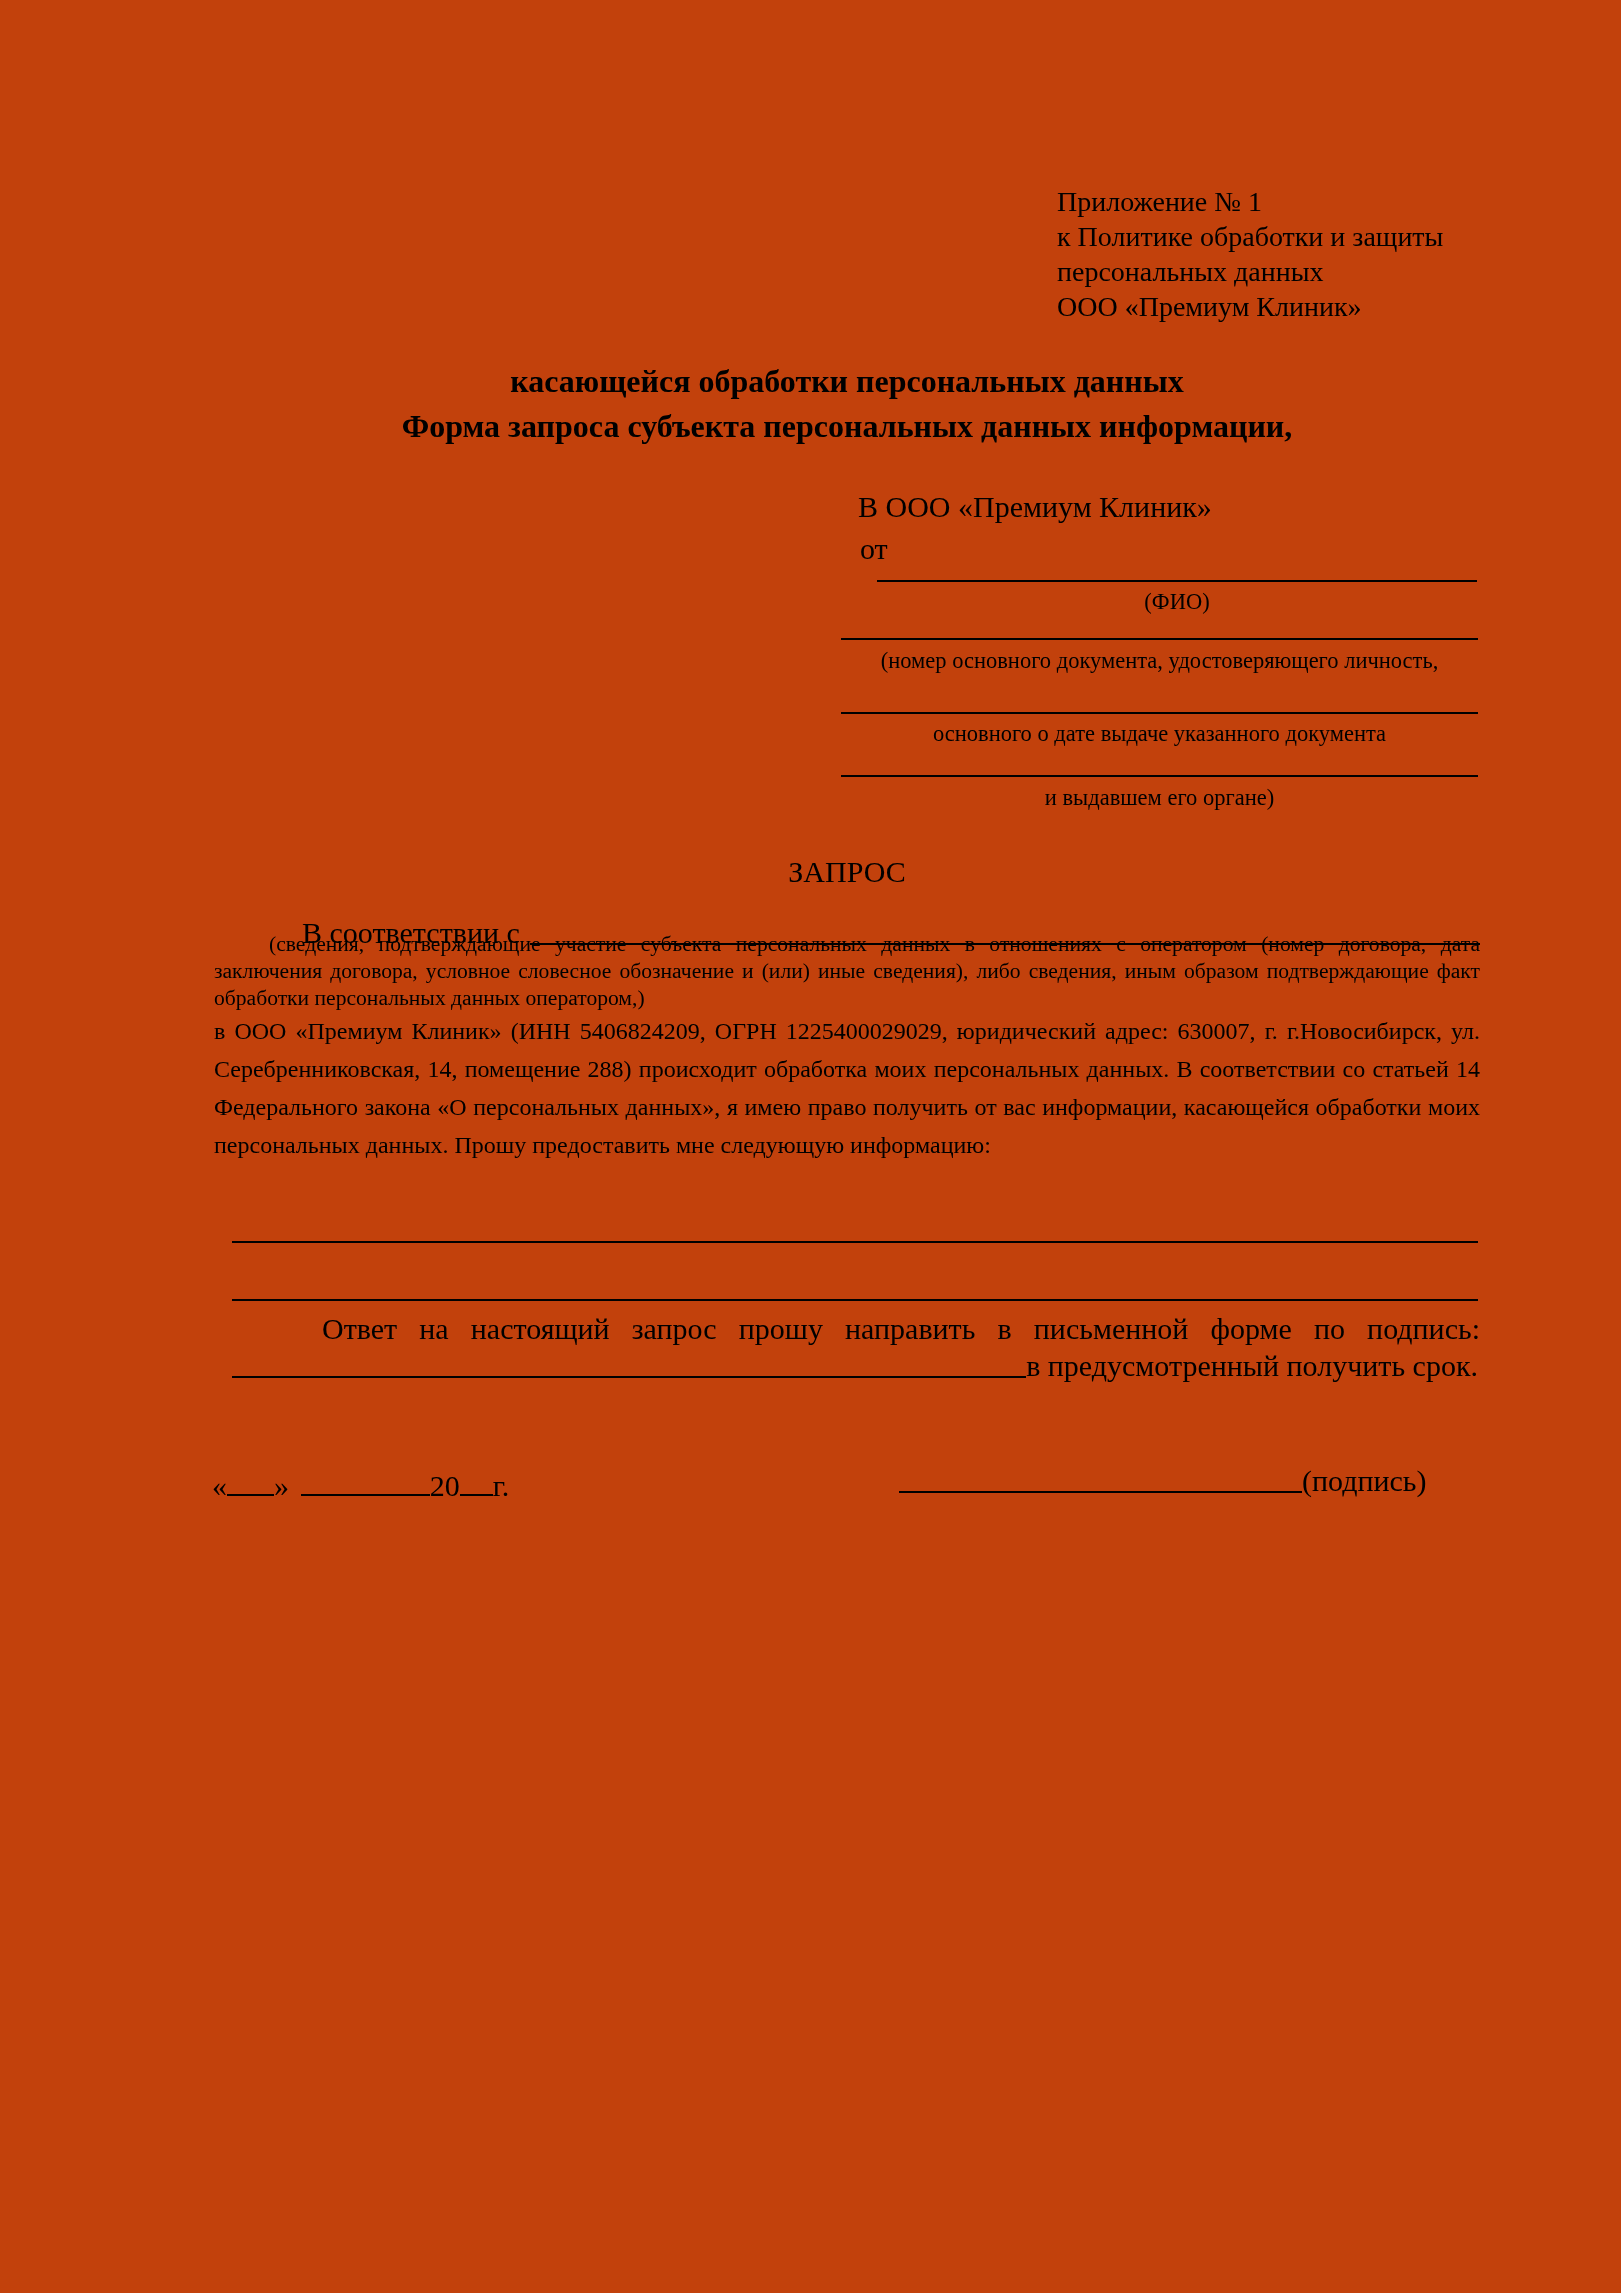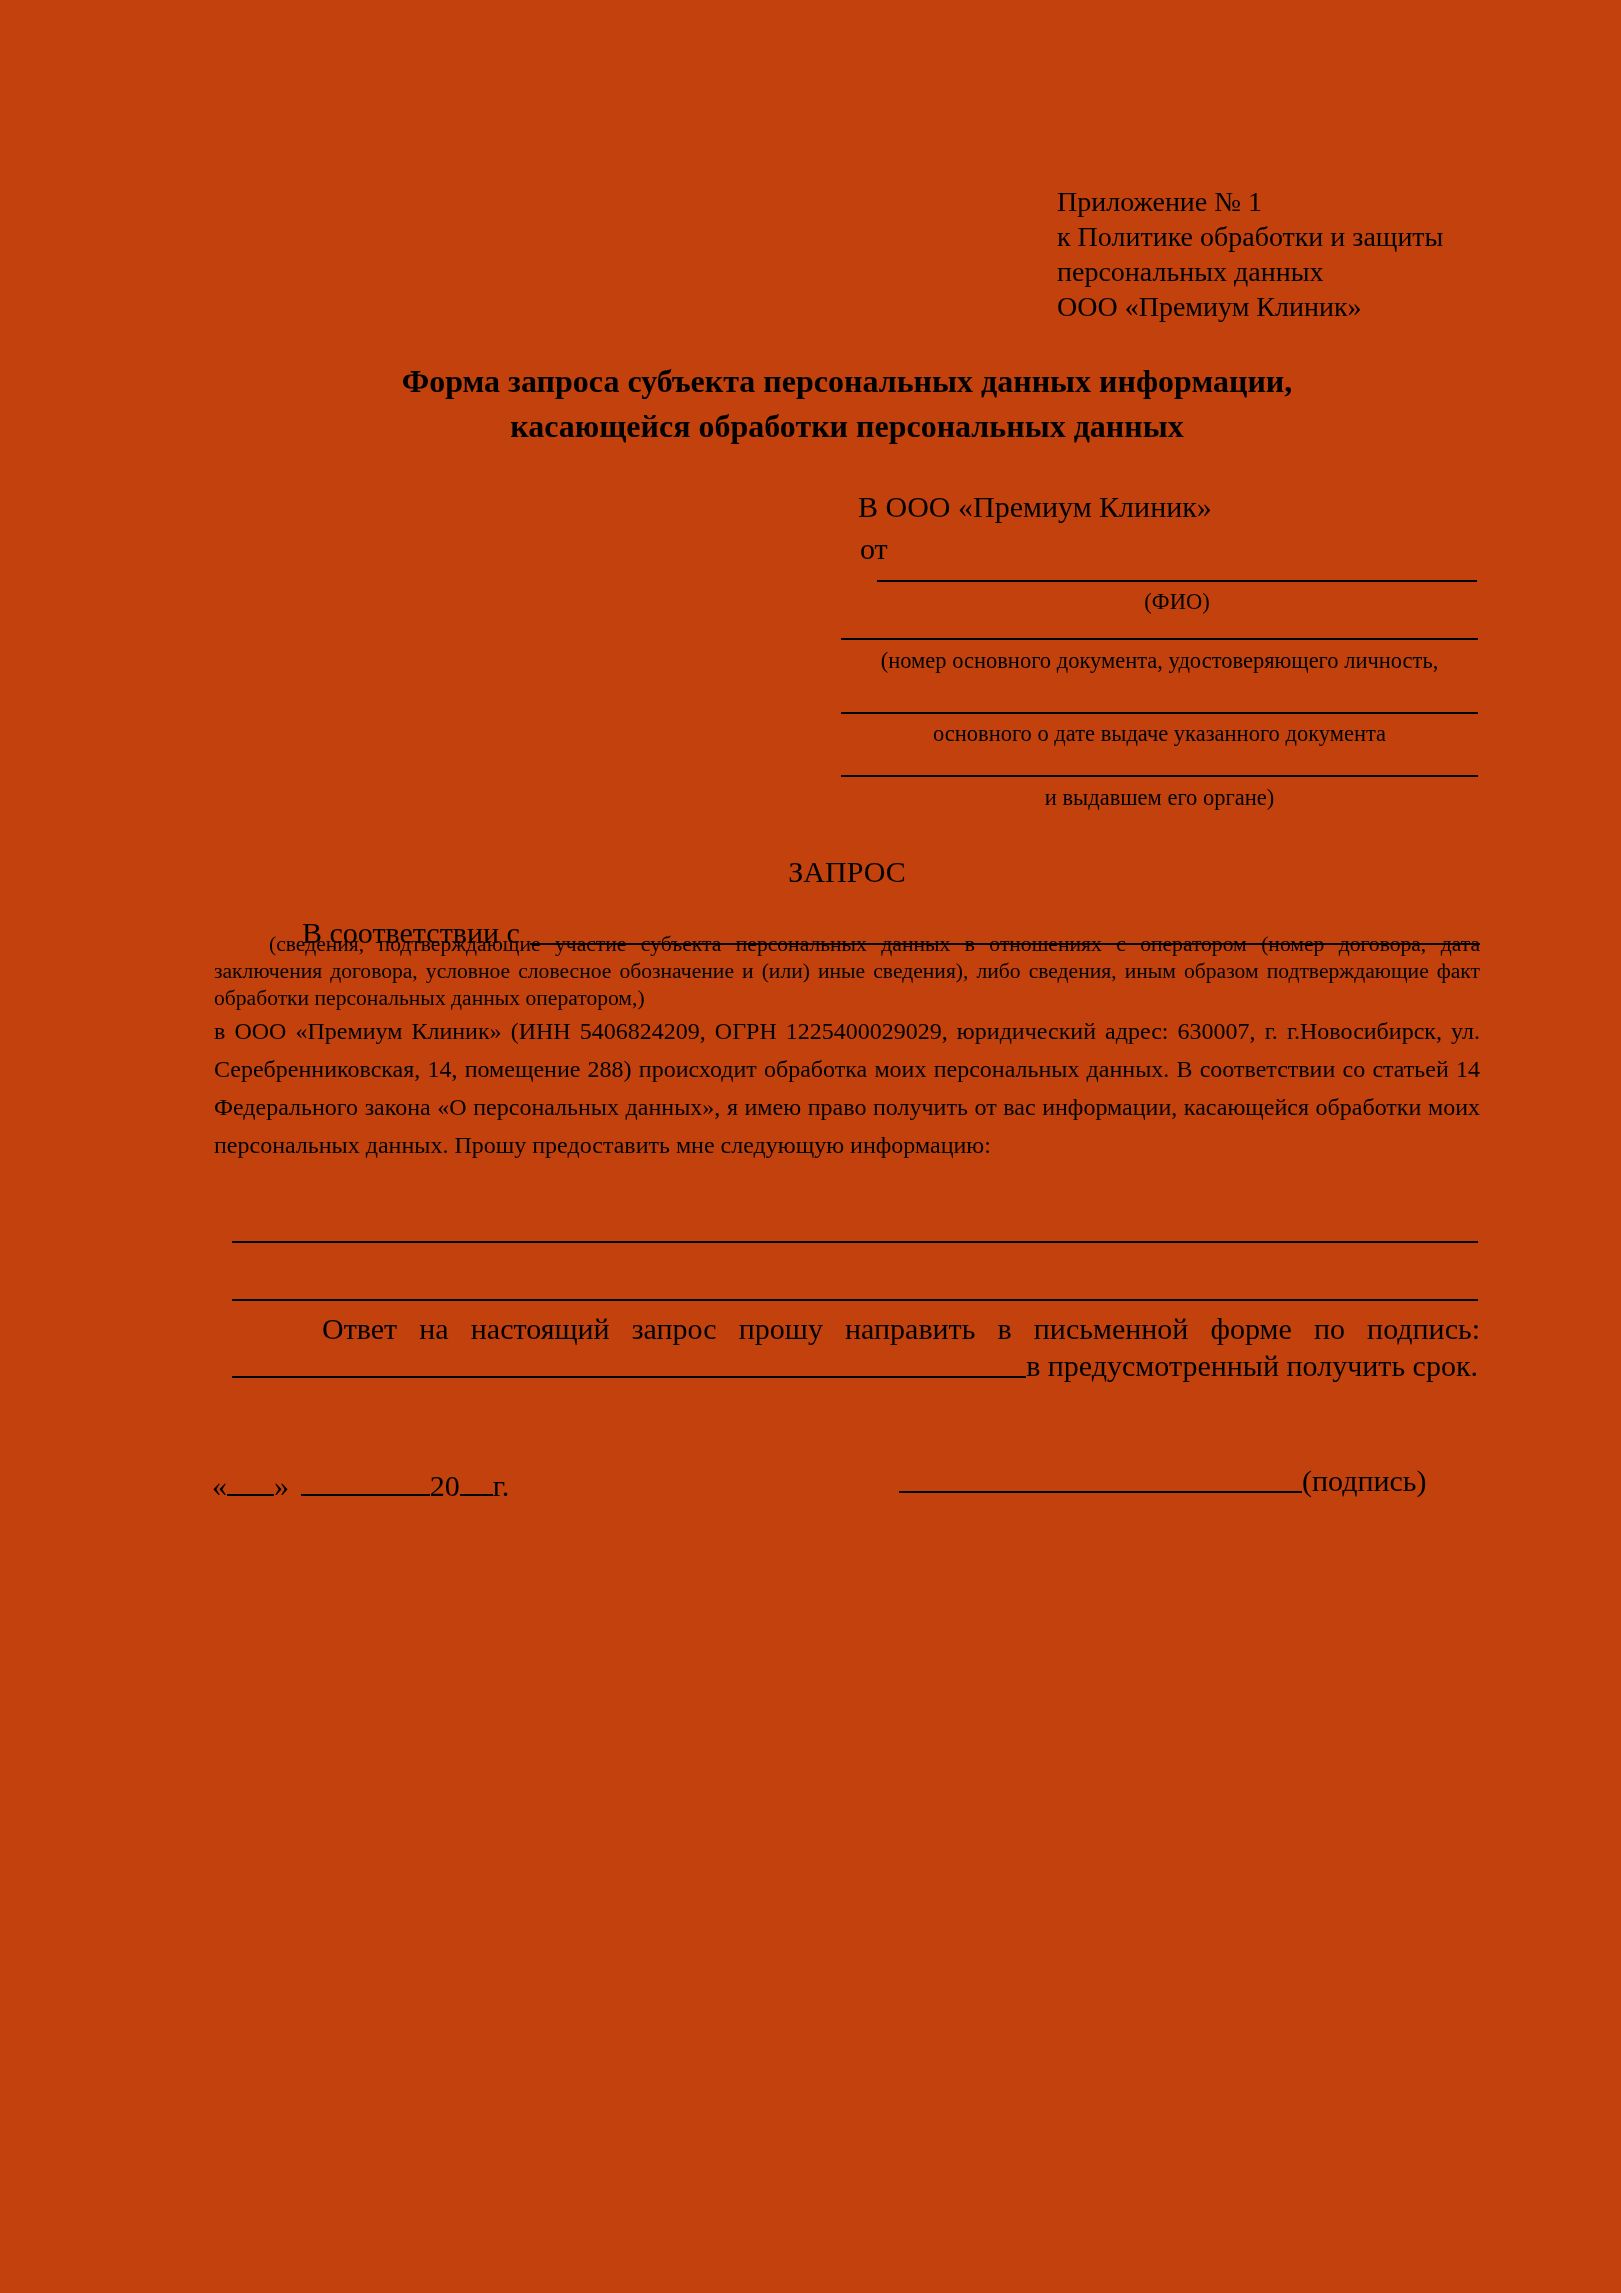--- a/index.html
+++ b/index.html
@@ -75,22 +75,22 @@
 <div class="page">
 
   <div class="abs appendix">
     <div>Приложение № 1</div>
     <div>к Политике обработки и защиты</div>
     <div>персональных данных</div>
     <div>ООО «Премиум Клиник»</div>
   </div>
 
   <div class="abs doc-title">
+    <div>касающейся обработки персональных данных</div>
     <div>Форма запроса субъекта персональных данных информации,</div>
-    <div>касающейся обработки персональных данных</div>
   </div>
 
   <div class="abs addr-to">В ООО «Премиум Клиник»</div>
   <div class="abs addr-from">от</div>
 
   <div class="abs rule rule-fio"></div>
   <div class="abs cap cap-fio">(ФИО)</div>
 
   <div class="abs rule rule-doc1"></div>
   <div class="abs cap cap-doc1">(номер основного документа, удостоверяющего личность,</div>

